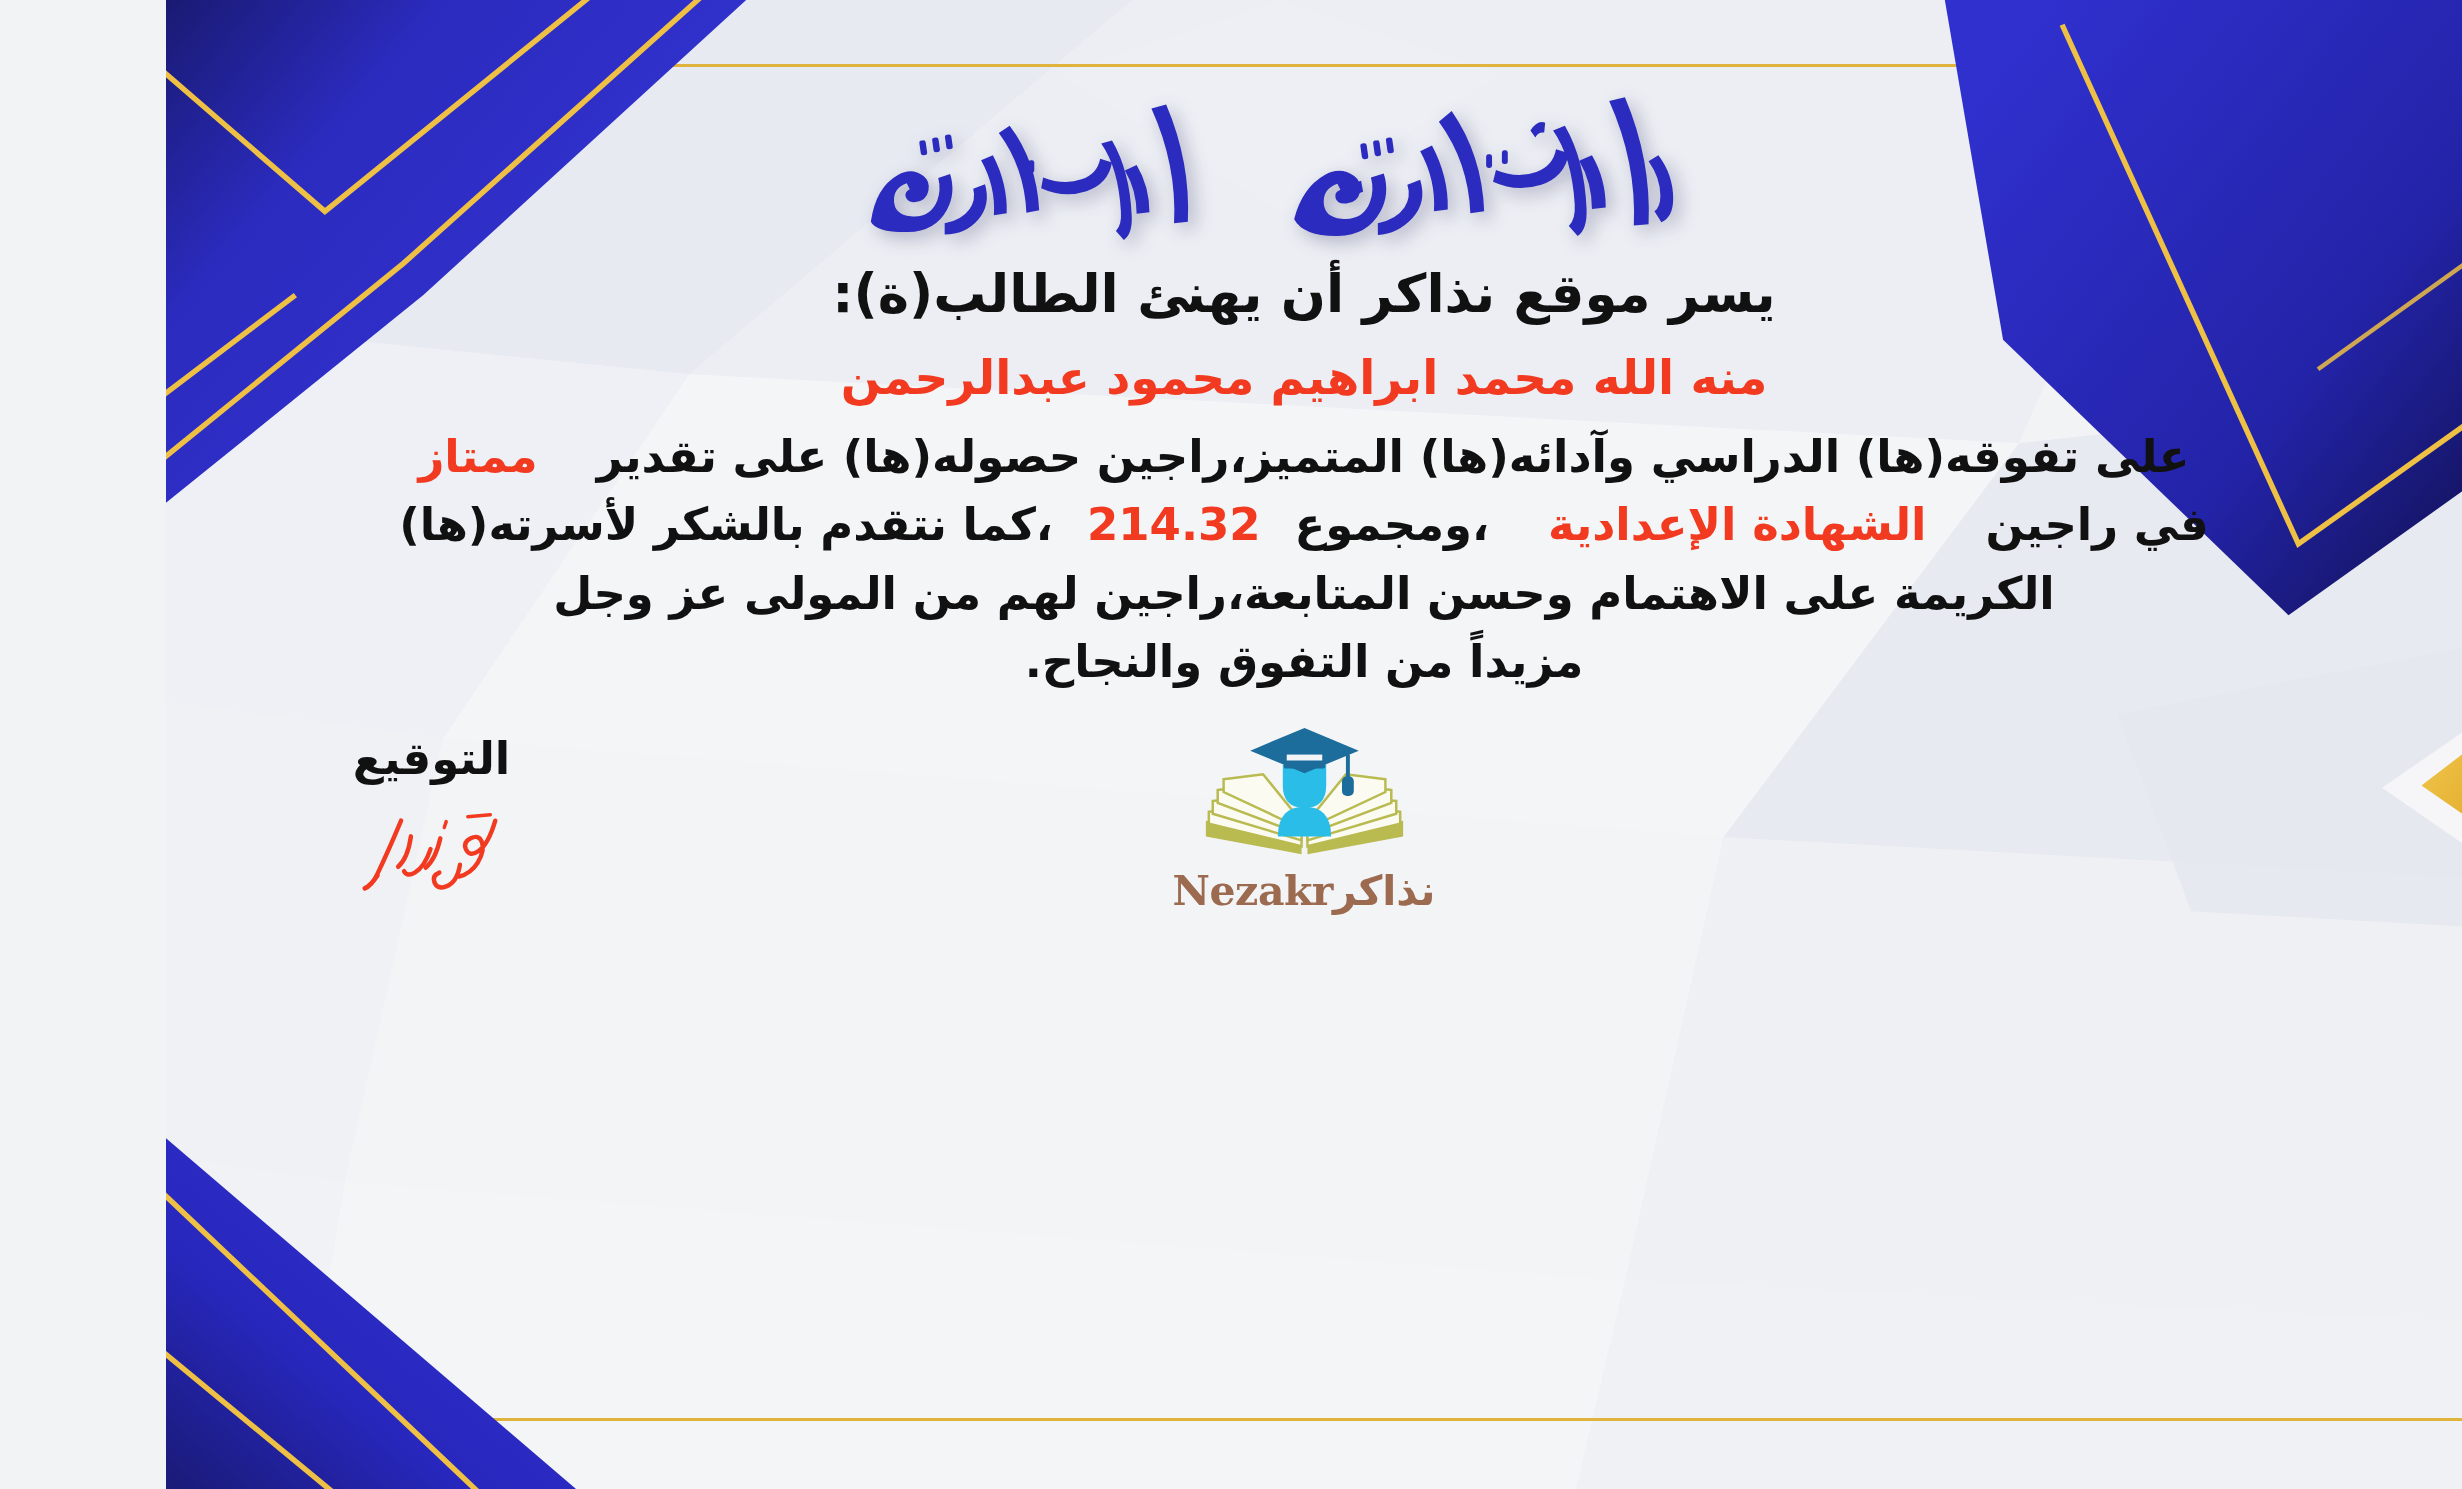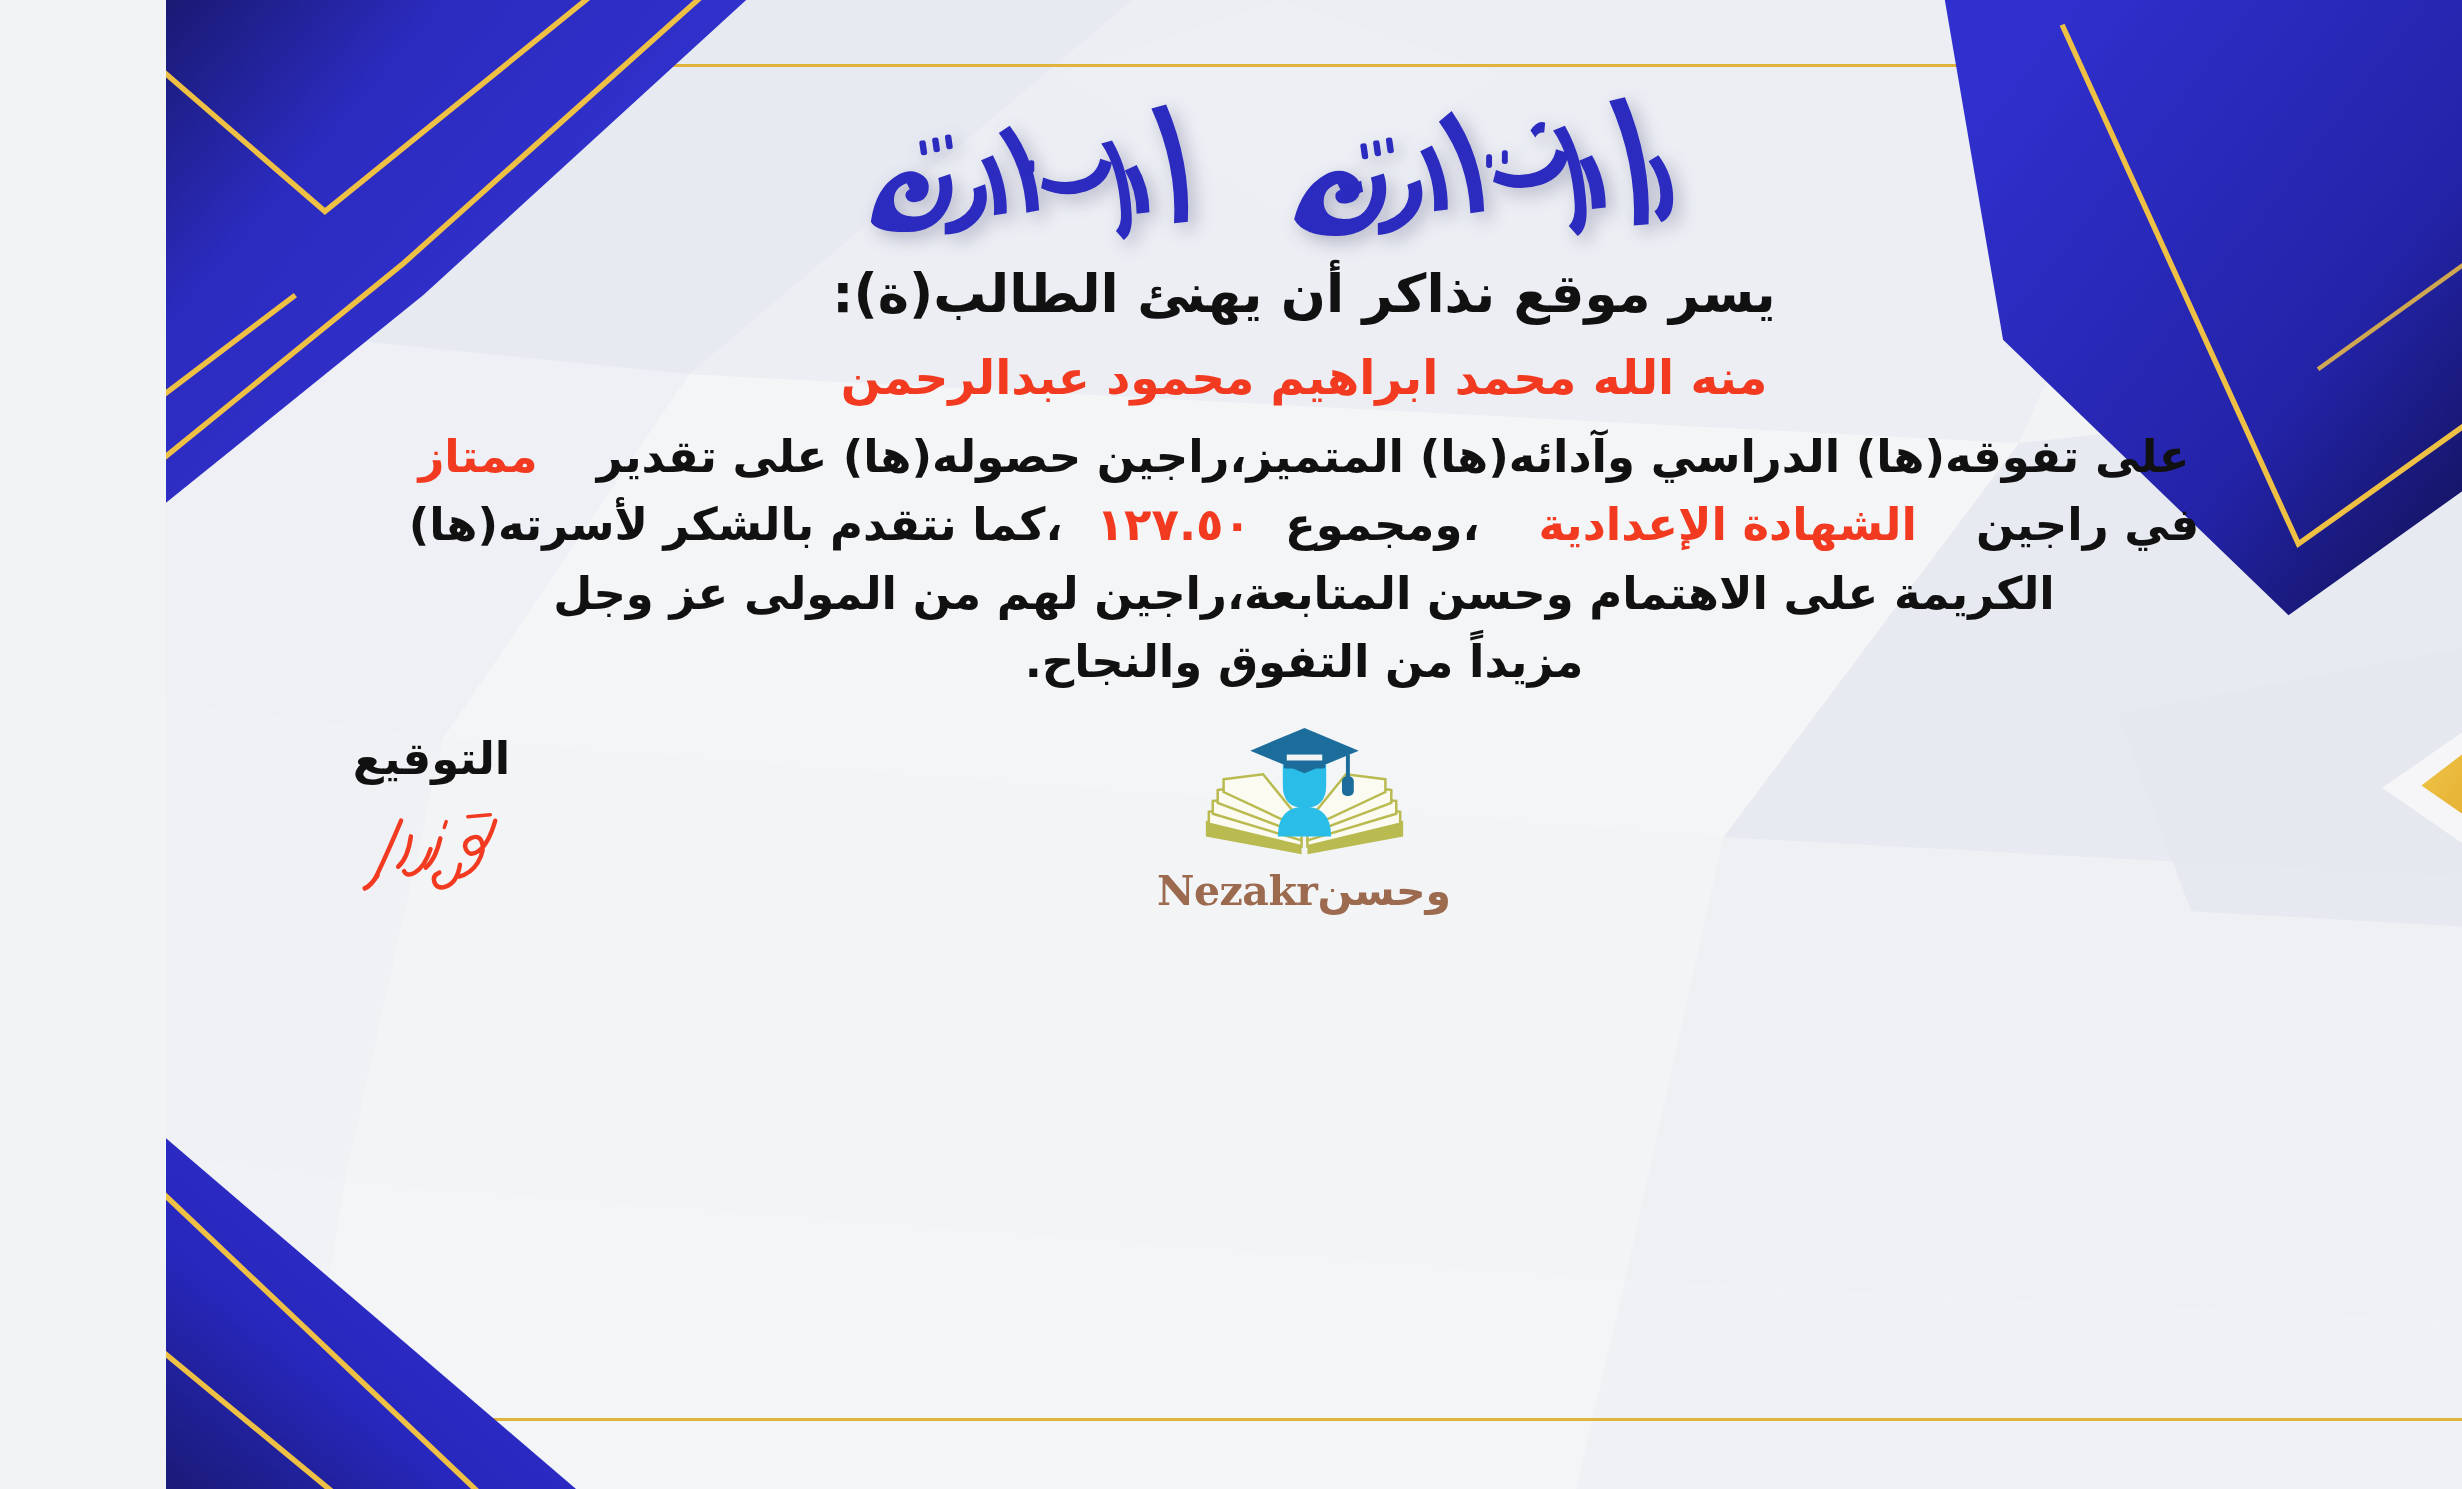--- a/index.html
+++ b/index.html
@@ -233,21 +233,21 @@
 
     <div class="line l-greet">يسر موقع نذاكر أن يهنئ الطالب(ة):</div>
 
     <div class="line l-name">منه الله محمد ابراهيم محمود عبدالرحمن</div>
 
     <div class="line l-para">
       <span>على تفوقه(ها) الدراسي وآدائه(ها) المتميز،راجين حصوله(ها) على تقدير</span><span class="gap-m"></span><span class="hl">ممتاز</span>
     </div>
 
     <div class="line l-para">
-      <span>في راجين</span><span class="gap-m"></span><span class="hl">الشهادة الإعدادية</span><span class="gap-m"></span><span>،ومجموع</span><span class="gap-s"></span><span class="hl">١٢٧.٥٠</span><span class="gap-s"></span><span>،كما نتقدم بالشكر لأسرته(ها)</span>
+      <span>في راجين</span><span class="gap-m"></span><span class="hl">الشهادة الإعدادية</span><span class="gap-m"></span><span>،ومجموع</span><span class="gap-s"></span><span class="hl">214.32</span><span class="gap-s"></span><span>،كما نتقدم بالشكر لأسرته(ها)</span>
     </div>
 
     <div class="line l-para">الكريمة على الاهتمام وحسن المتابعة،راجين لهم من المولى عز وجل</div>
 
     <div class="line l-para">مزيداً من التفوق والنجاح.</div>
   </div>
 
   <div class="footer">
 
     <div class="sign-col">
@@ -292,18 +292,18 @@
 
         <path d="M176 86 h88 v42 q0 46-44 46 q-44 0-44-46 z" fill="#29bde8"></path>
 
         <polygon points="220 12 330 58 220 104 110 58" fill="#1d6d9c"></polygon>
         <rect x="178" y="60" width="84" height="34" rx="3" fill="#1d6d9c"></rect>
         <rect x="184" y="66" width="72" height="12" fill="#f3f4f6"></rect>
 
         <path d="M308 66 v46" stroke="#1d6d9c" stroke-width="8" fill="none"></path>
         <rect x="296" y="110" width="24" height="40" rx="10" fill="#1d6d9c"></rect>
       </svg>
-      <div class="logo-text"><span>Nezakr</span><span class="ar">وحسن</span></div>
+      <div class="logo-text"><span>Nezakr</span><span class="ar">نذاكر</span></div>
     </div>
 
   </div>
 </div>
 
 
 </body></html>

